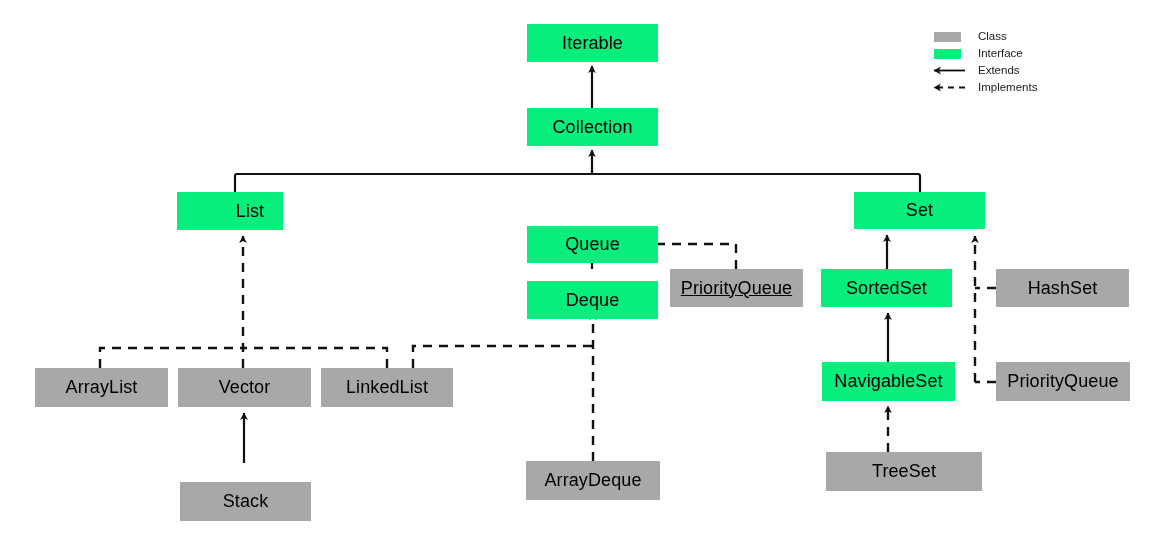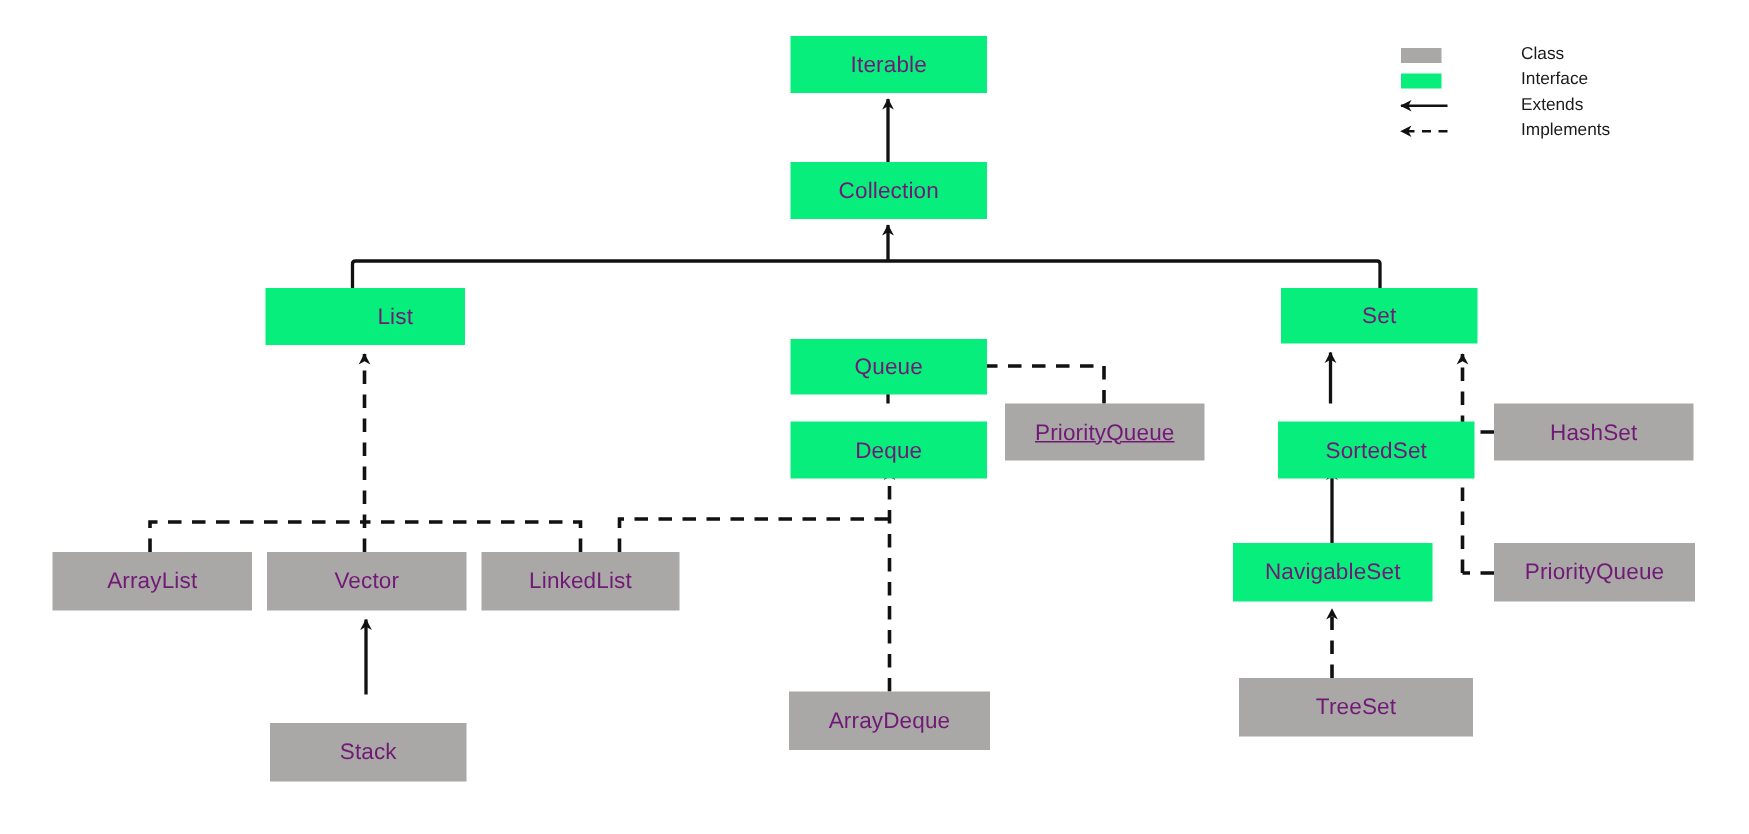--- a/index.html
+++ b/index.html
@@ -24,22 +24,22 @@
     width: 1166px;
     height: 556px;
     pointer-events: none;
   }
   .node {
     position: absolute;
     box-sizing: border-box;
     display: flex;
     align-items: center;
     justify-content: center;
-    font-size: 15px;
-    color: #701a75;
+    font-size: 18px;
+    color: #000000;
     letter-spacing: .1px;
     white-space: nowrap;
     z-index: 2;
     text-align: right;
   }
   .node.iface { background: #07ee7d; }
   .node.cls   { background: #aaa7a7; }
 
   
   #legend {
@@ -47,21 +47,20 @@
     left: 931px;
     top: 28px;
     z-index: 3;
     font-size: 11.5px;
     color: #1a1a1a;
   }
   .legend-row {
     display: flex;
     align-items: center;
     height: 17px;
-    gap: 36px;
   }
   .legend-key {
     width: 36px;
     height: 17px;
     position: relative;
     margin-right: 11px;
     flex: 0 0 36px;
   }
   .swatch {
     position: absolute;
@@ -130,36 +129,36 @@
     </g>
   </svg>
 
   <div id="nodes">
       <div class="node iface" style="left: 527px; top: 24px; width: 131px; height: 38px;">
         <span>Iterable</span>
       </div>
       <div class="node iface" style="left: 527px; top: 108px; width: 131px; height: 38px;">
         <span>Collection</span>
       </div>
-      <div class="node iface" style="left: 177px; top: 192px; width: 133px; height: 38px; padding-left: 40px;">
+      <div class="node iface" style="left: 177px; top: 192px; width: 106px; height: 38px; padding-left: 40px;">
         <span>List</span>
       </div>
       <div class="node iface" style="left: 527px; top: 192px; width: 131px; height: 37px; margin-top: 34px;">
         <span>Queue</span>
       </div>
       <div class="node iface" style="left: 854px; top: 192px; width: 131px; height: 37px;">
         <span>Set</span>
       </div>
       <div class="node iface" style="left: 527px; top: 281px; width: 131px; height: 38px;">
         <span>Deque</span>
       </div>
       <div class="node cls" style="left: 670px; top: 269px; width: 133px; height: 38px; text-decoration: underline;">
         <span>PriorityQueue</span>
       </div>
-      <div class="node iface" style="left: 821px; top: 281px; width: 131px; height: 38px; margin-left: 31px;">
+      <div class="node iface" style="left: 821px; top: 269px; width: 131px; height: 38px;">
         <span>SortedSet</span>
       </div>
       <div class="node cls" style="left: 996px; top: 269px; width: 133px; height: 38px;">
         <span>HashSet</span>
       </div>
       <div class="node cls" style="left: 35px; top: 368px; width: 133px; height: 39px;">
         <span>ArrayList</span>
       </div>
       <div class="node cls" style="left: 178px; top: 368px; width: 133px; height: 39px;">
         <span>Vector</span>

